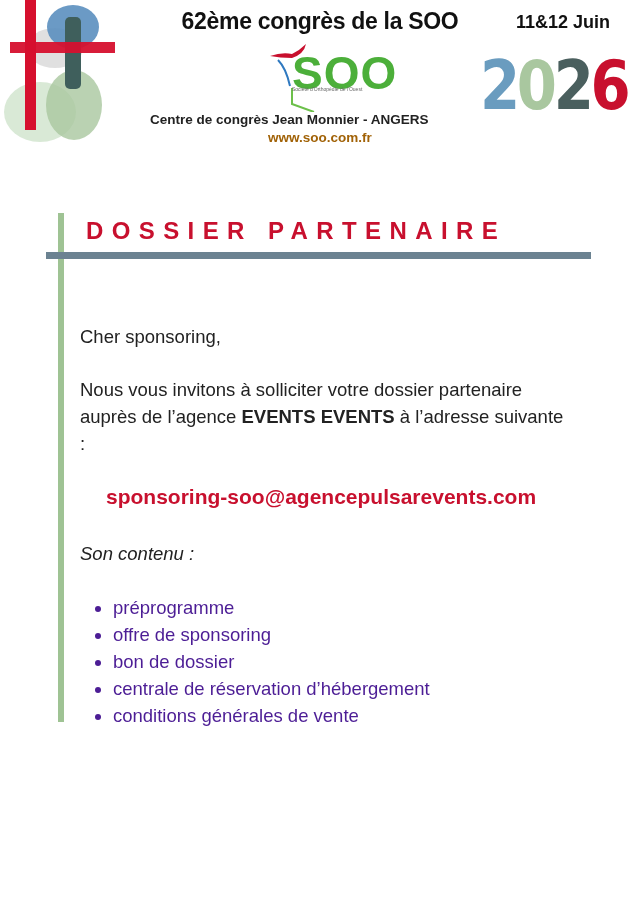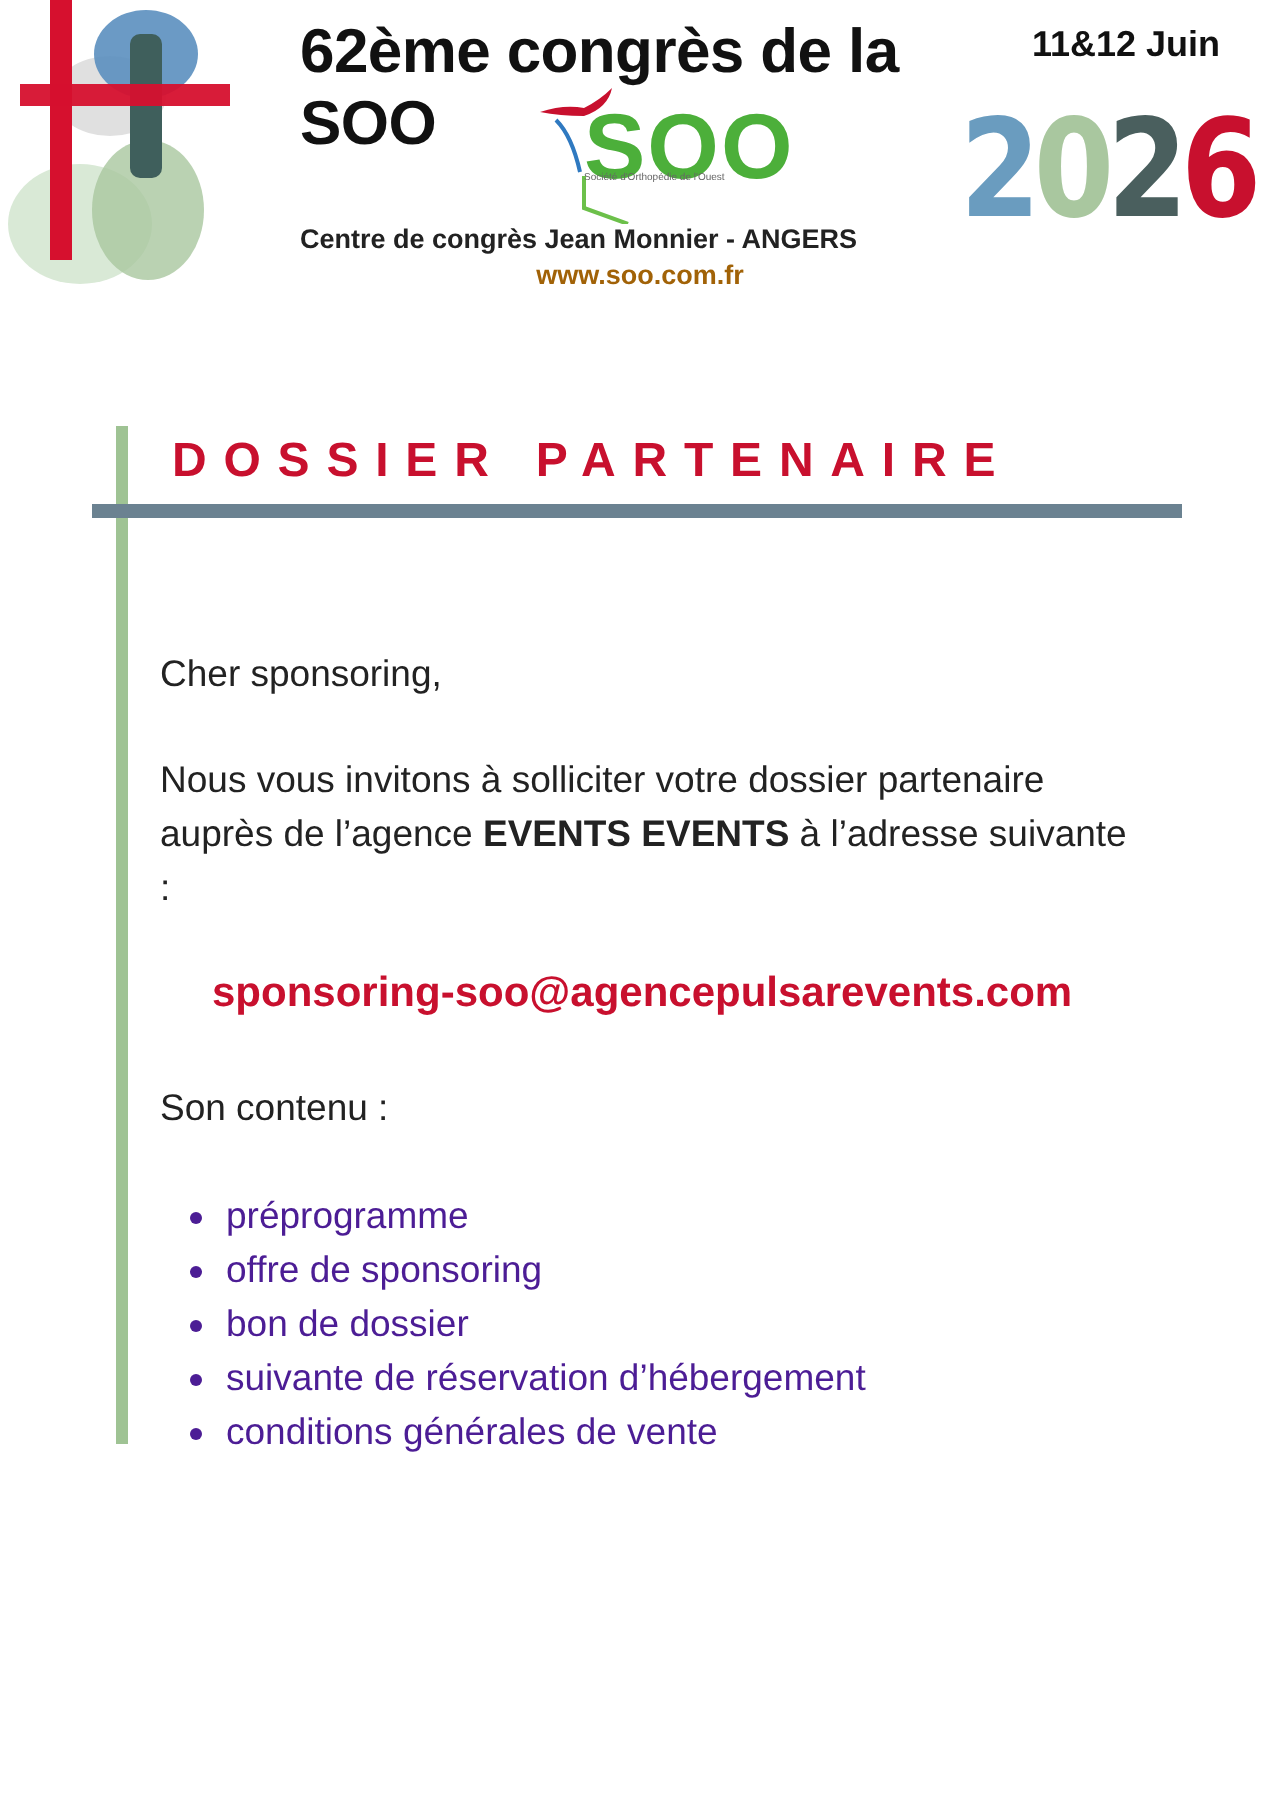--- a/index.html
+++ b/index.html
@@ -1,21 +1,21 @@
 <!DOCTYPE html>
 <html><head>
 <meta charset="utf-8">
 <style>
   html, body { margin:0; padding:0; }
   body { width:640px; height:905px; background:#ffffff; position:relative; overflow:hidden;
          font-family:"Liberation Sans", sans-serif; color:#1a1a1a; }
   .abs { position:absolute; }
   
   .art { left:0; top:0; width:130px; height:150px; }
-  .title { left:150px; top:8px; width:340px; font-weight:bold; font-size:31px; color:#111; letter-spacing:-0.3px; }
+  .title { left:150px; top:8px; width:340px; text-align:center; font-weight:bold; font-size:23px; color:#111; letter-spacing:-0.3px; }
   .dates { left:516px; top:12px; font-weight:bold; font-size:18px; color:#111; }
   .year { left:480px; top:46px; font-family:"DejaVu Sans", sans-serif; font-weight:bold; font-size:68px; letter-spacing:-4px; line-height:80px; transform:scaleX(0.85); transform-origin:left top; }
   .logo { left:262px; top:42px; width:120px; height:70px; }
   .venue { left:150px; top:112px; width:340px; text-align:left; font-weight:bold; font-size:13.5px; color:#222; }
   .website { left:150px; top:130px; width:340px; text-align:center; font-weight:bold; font-size:13.5px; color:#a16207; }
   .vbar { left:58px; top:213px; width:6px; height:509px; background:#9fc394; }
   .hbar { left:46px; top:252px; width:545px; height:7px; background:#6b8291; }
   .heading { left:86px; top:217px; font-weight:bold; font-size:24px; color:#c8102e; letter-spacing:8.4px; }
   .body-text { left:80px; font-size:18.5px; color:#222; line-height:27px; }
   .email { left:86px; top:485px; font-weight:bold; font-size:21px; color:#c8102e;margin-left:20px; }
@@ -63,21 +63,21 @@
 <div class="abs heading">DOSSIER PARTENAIRE</div>
 
 <div class="abs body-text" style="top:323px;">Cher sponsoring,</div>
 
 <div class="abs body-text" style="top:376px;width:490px;">
   <span>Nous vous invitons à solliciter votre dossier partenaire auprès de l’agence </span><b>EVENTS EVENTS</b><span> à l’adresse suivante :</span>
 </div>
 
 <div class="abs email">sponsoring-soo@agencepulsarevents.com</div>
 
-<div class="abs body-text" style="top:540px;">Son contenu :</div>
+<div class="abs body-text" style="top:540px;font-style:italic;">Son contenu :</div>
 
 <ul class="abs items">
   <li>préprogramme</li>
   <li>offre de sponsoring</li>
   <li>bon de dossier</li>
-  <li>suivante de réservation d’hébergement</li>
+  <li>centrale de réservation d’hébergement</li>
   <li>conditions générales de vente</li>
 </ul>
 
 </body></html>

